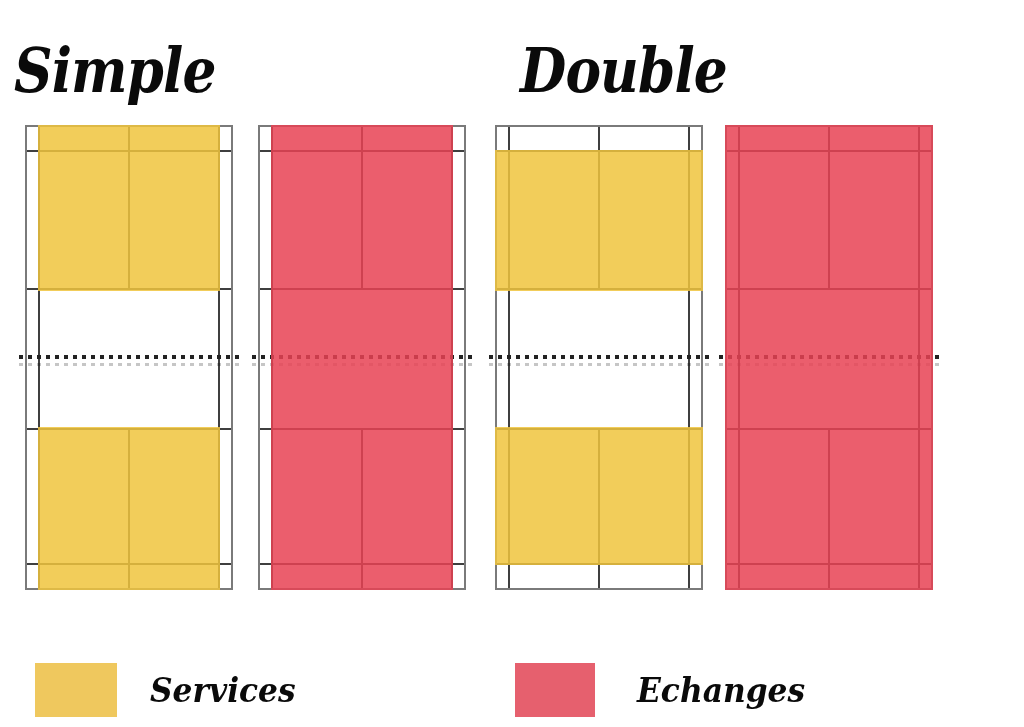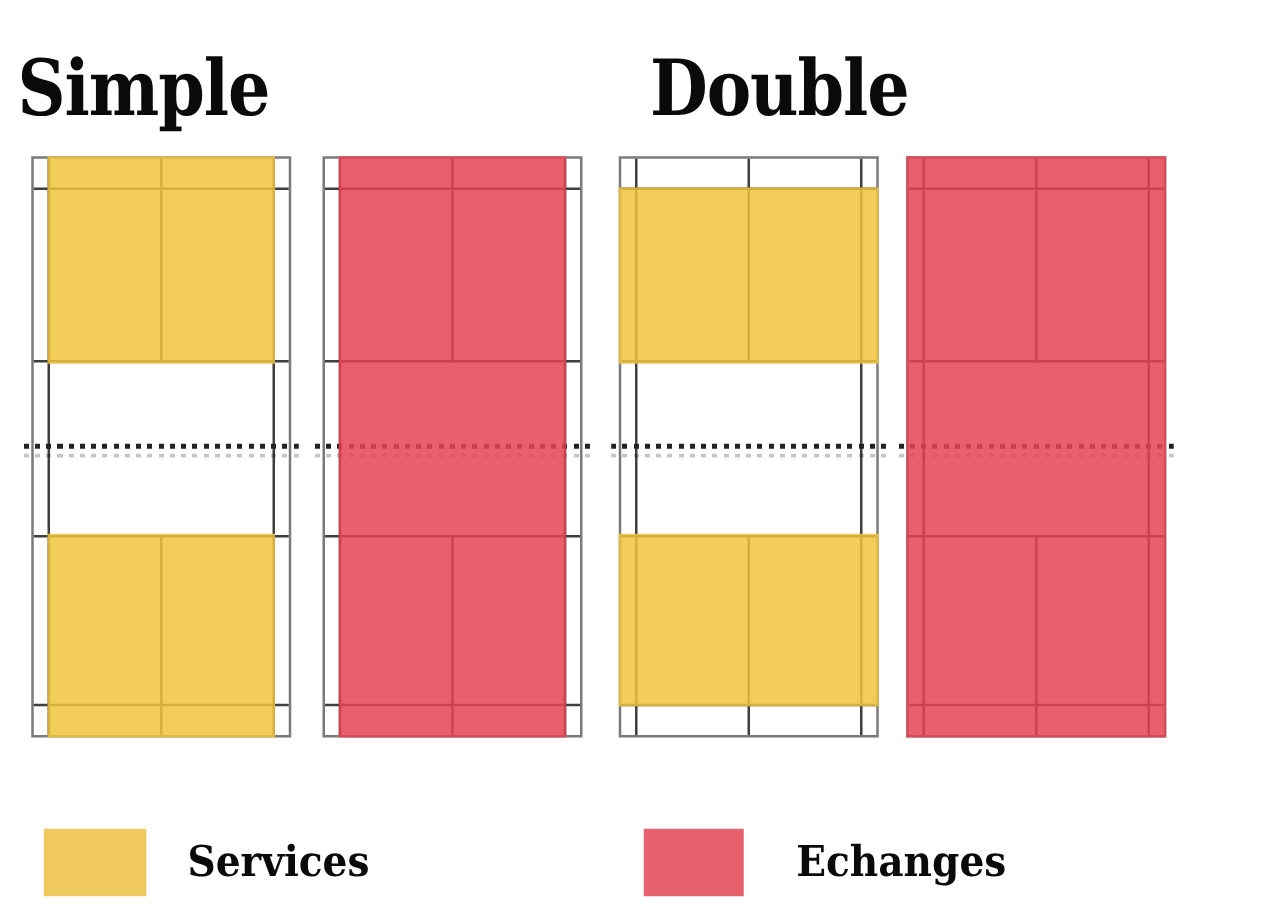--- a/index.html
+++ b/index.html
@@ -1,21 +1,21 @@
 <!DOCTYPE html>
 <html><head>
 <meta charset="utf-8">
 <style>
   html,body{margin:0;padding:0;}
   body{
     width:1024px;height:727px;position:relative;overflow:hidden;
     background:#ffffff;
     font-family:"DejaVu Serif","Liberation Serif",serif;
   }
-  .canvas{position:absolute;inset:0;}
+  .canvas{position:absolute;inset:0;font-style:italic;}
 
   
   .title{
     position:absolute;top:34px;margin:0;
     font-size:62px;font-weight:bold;color:#0a0a0a;
     letter-spacing:-1px;white-space:nowrap;
     transform:scaleX(.86);transform-origin:left top;
   }
   .title.simple{left:14px;}
   .title.double{left:520px;}

